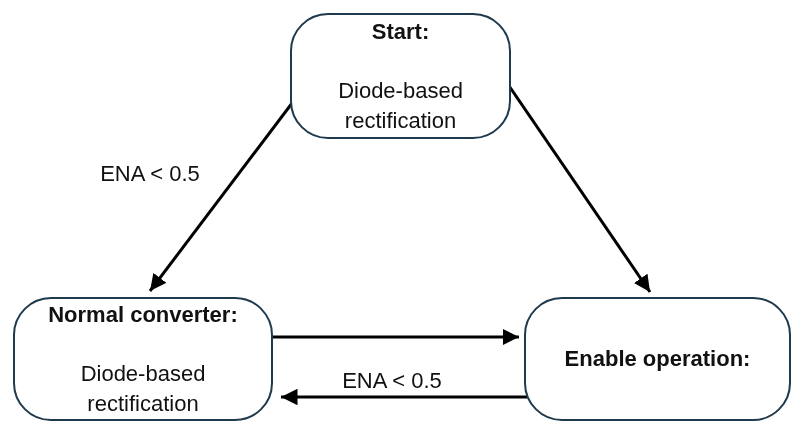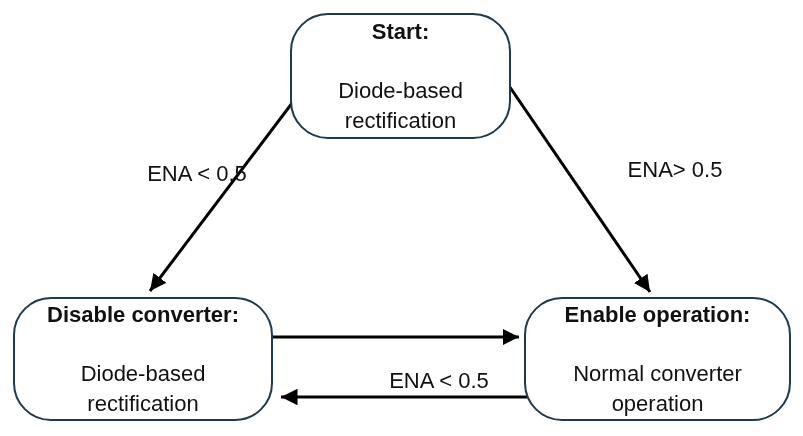--- a/index.html
+++ b/index.html
@@ -46,21 +46,20 @@
   .node-start   { left: 290px; top: 13px;  width: 221px; height: 126px; }
   .node-disable { left: 13px;  top: 297px; width: 260px; height: 124px; }
   .node-enable  { left: 524px; top: 297px; width: 267px; height: 124px; }
   .edge-label {
     position: absolute;
     transform: translate(-50%, -50%);
     font-size: 22px;
     color: #111111;
     white-space: nowrap;
     background: transparent;
-    margin-left: 47px;
   }
 </style>
 </head>
 <body>
 
 <div class="canvas">
 
   <svg class="edges-layer" width="803" height="436" viewBox="0 0 803 436" xmlns="http://www.w3.org/2000/svg">
     <defs>
       <marker id="arrowhead" viewBox="0 0 10 10" refX="10" refY="5" markerWidth="5.5" markerHeight="5.5" orient="auto-start-reverse">
@@ -72,29 +71,27 @@
     <line x1="273" y1="337" x2="519" y2="337" stroke="#000000" stroke-width="3" marker-end="url(#arrowhead)"></line>
     <line x1="527" y1="397" x2="281" y2="397" stroke="#000000" stroke-width="3" marker-end="url(#arrowhead)"></line>
   </svg>
 
   <div class="node node-start">
     <div class="node-title">Start:</div>
     <div class="node-subtitle">Diode-based rectification</div>
   </div>
 
   <div class="node node-disable">
-    <div class="node-title">Disable converter:</div>
+    <div class="node-title">Normal converter:</div>
     <div class="node-subtitle">Diode-based rectification</div>
   </div>
 
   <div class="node node-enable">
     <div class="node-title">Enable operation:</div>
-    <div class="node-subtitle">Normal converter operation</div>
   </div>
 
   <div class="edge-label" style="left:150px; top:174px;">ENA &lt; 0.5</div>
 
-  <div class="edge-label" style="left:628px; top:170px;">ENA&gt; 0.5</div>
 
 
   <div class="edge-label" style="left:392px; top:381px;">ENA &lt; 0.5</div>
 
 </div>
 
 </body></html>

